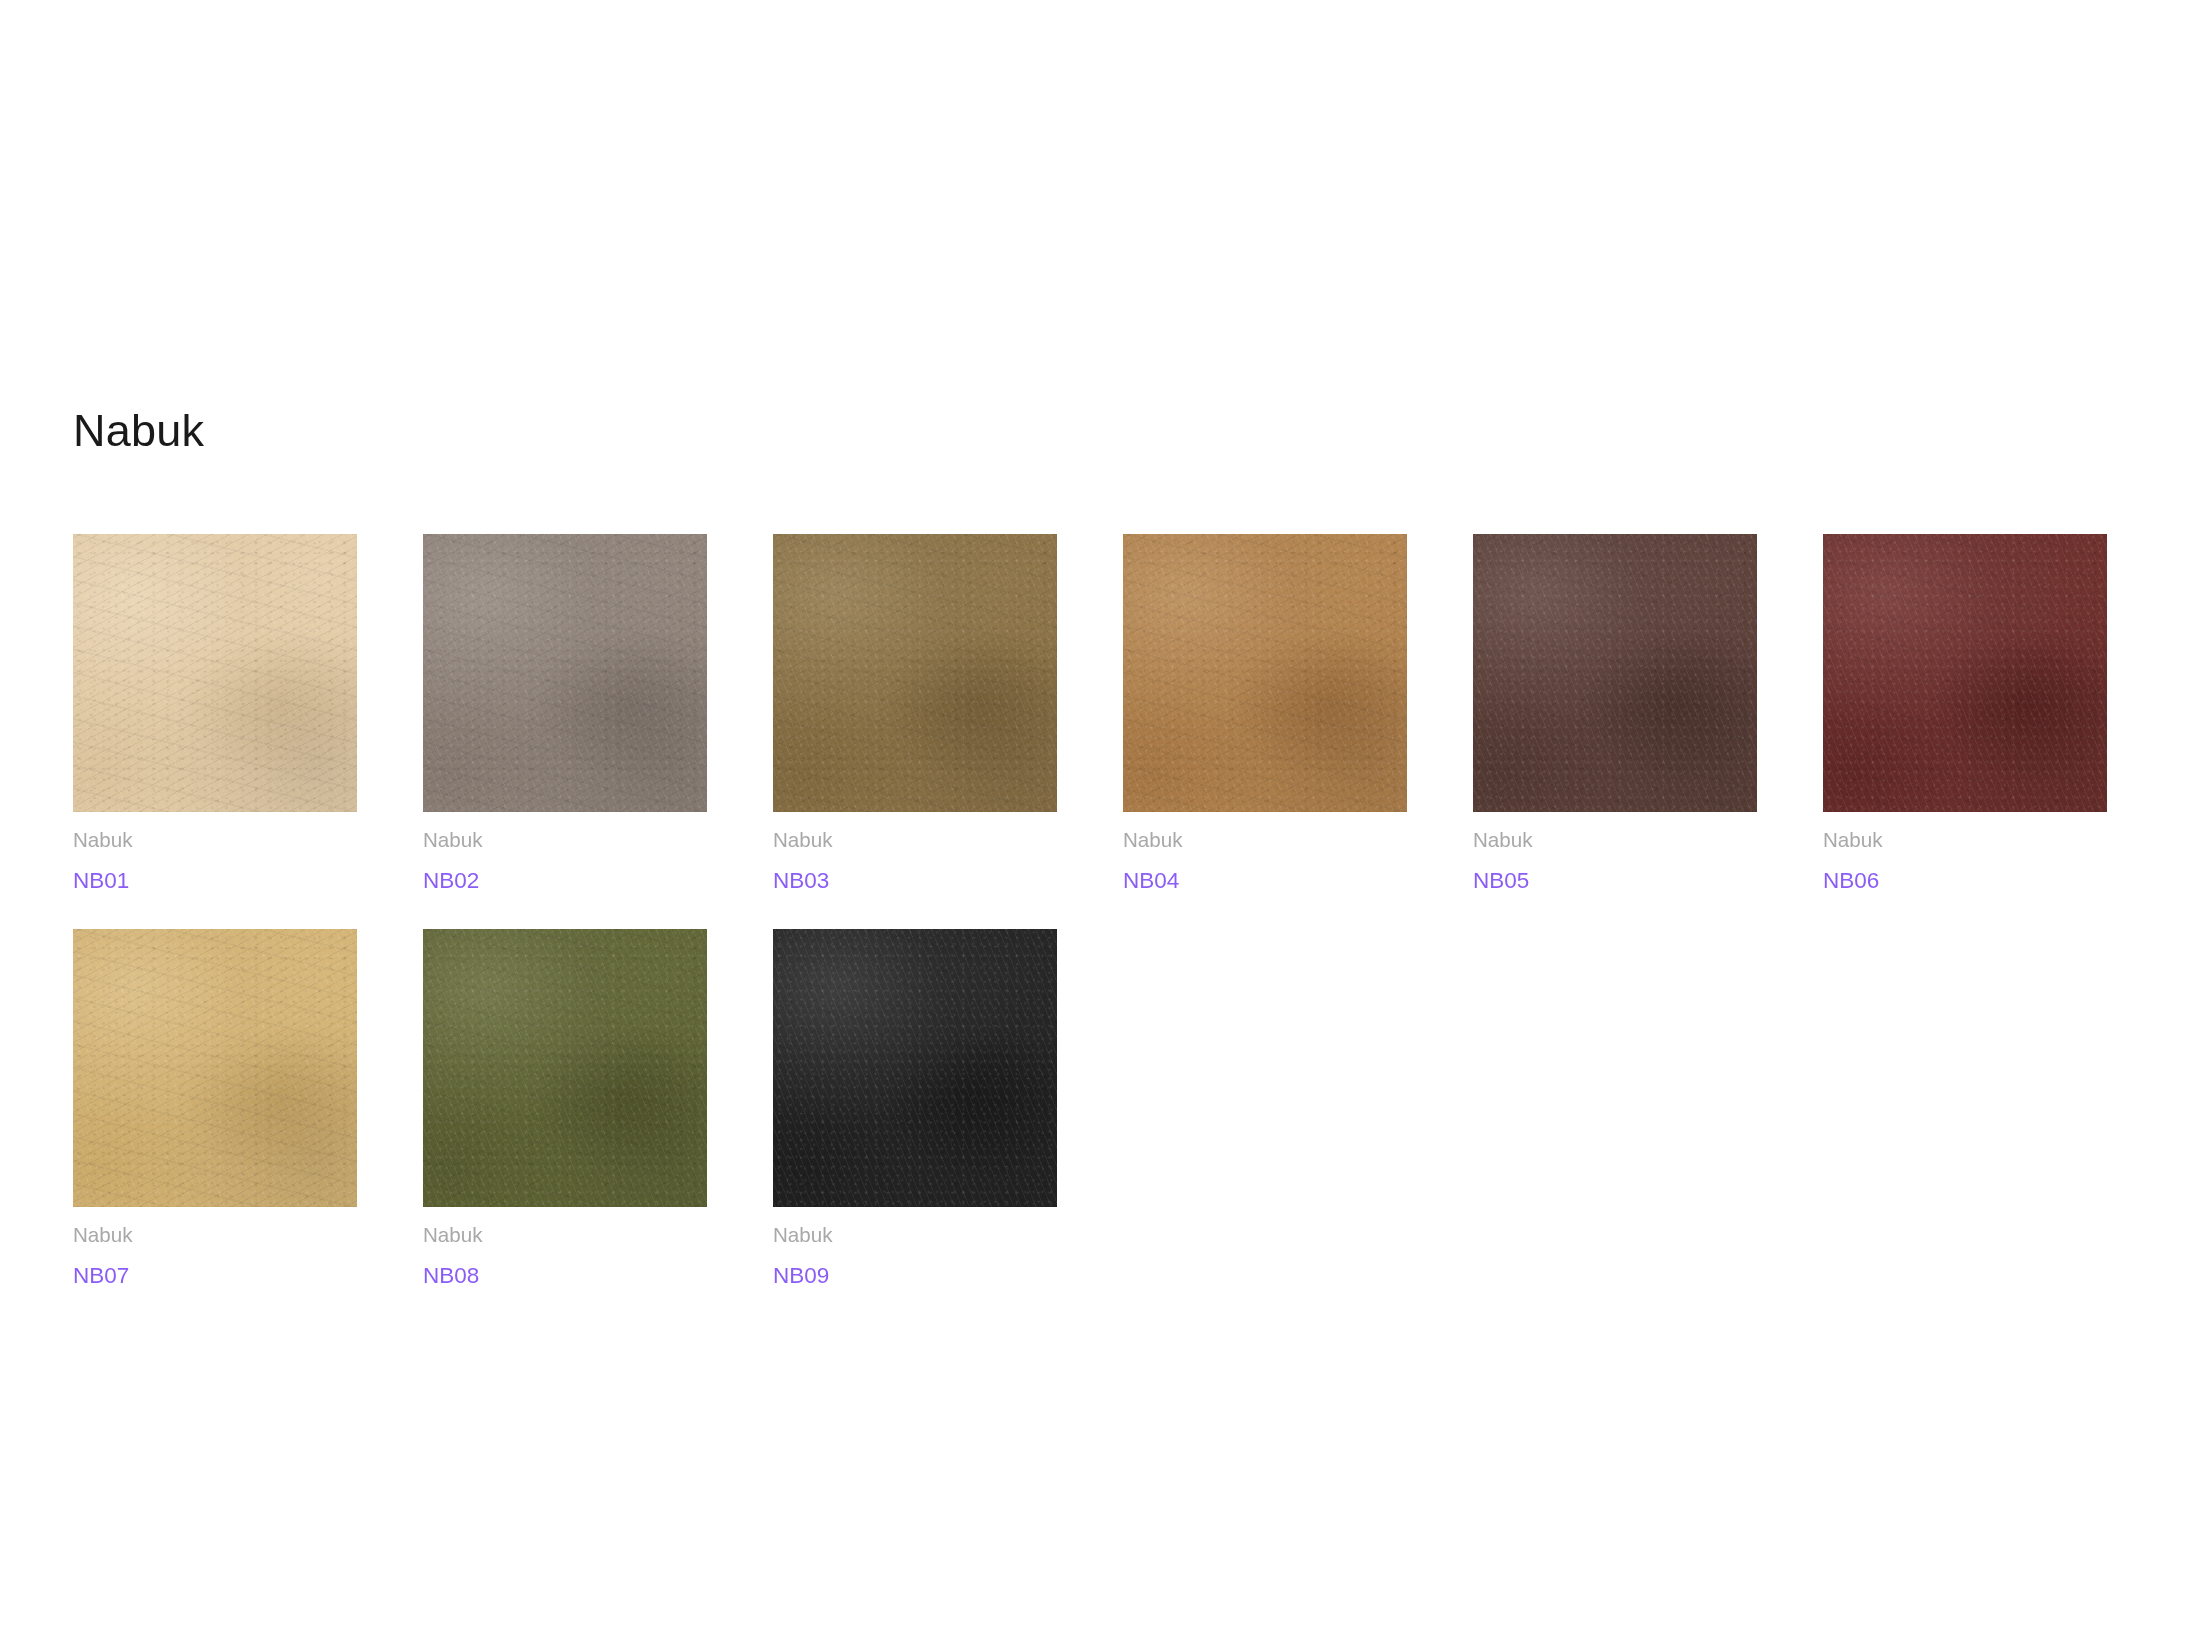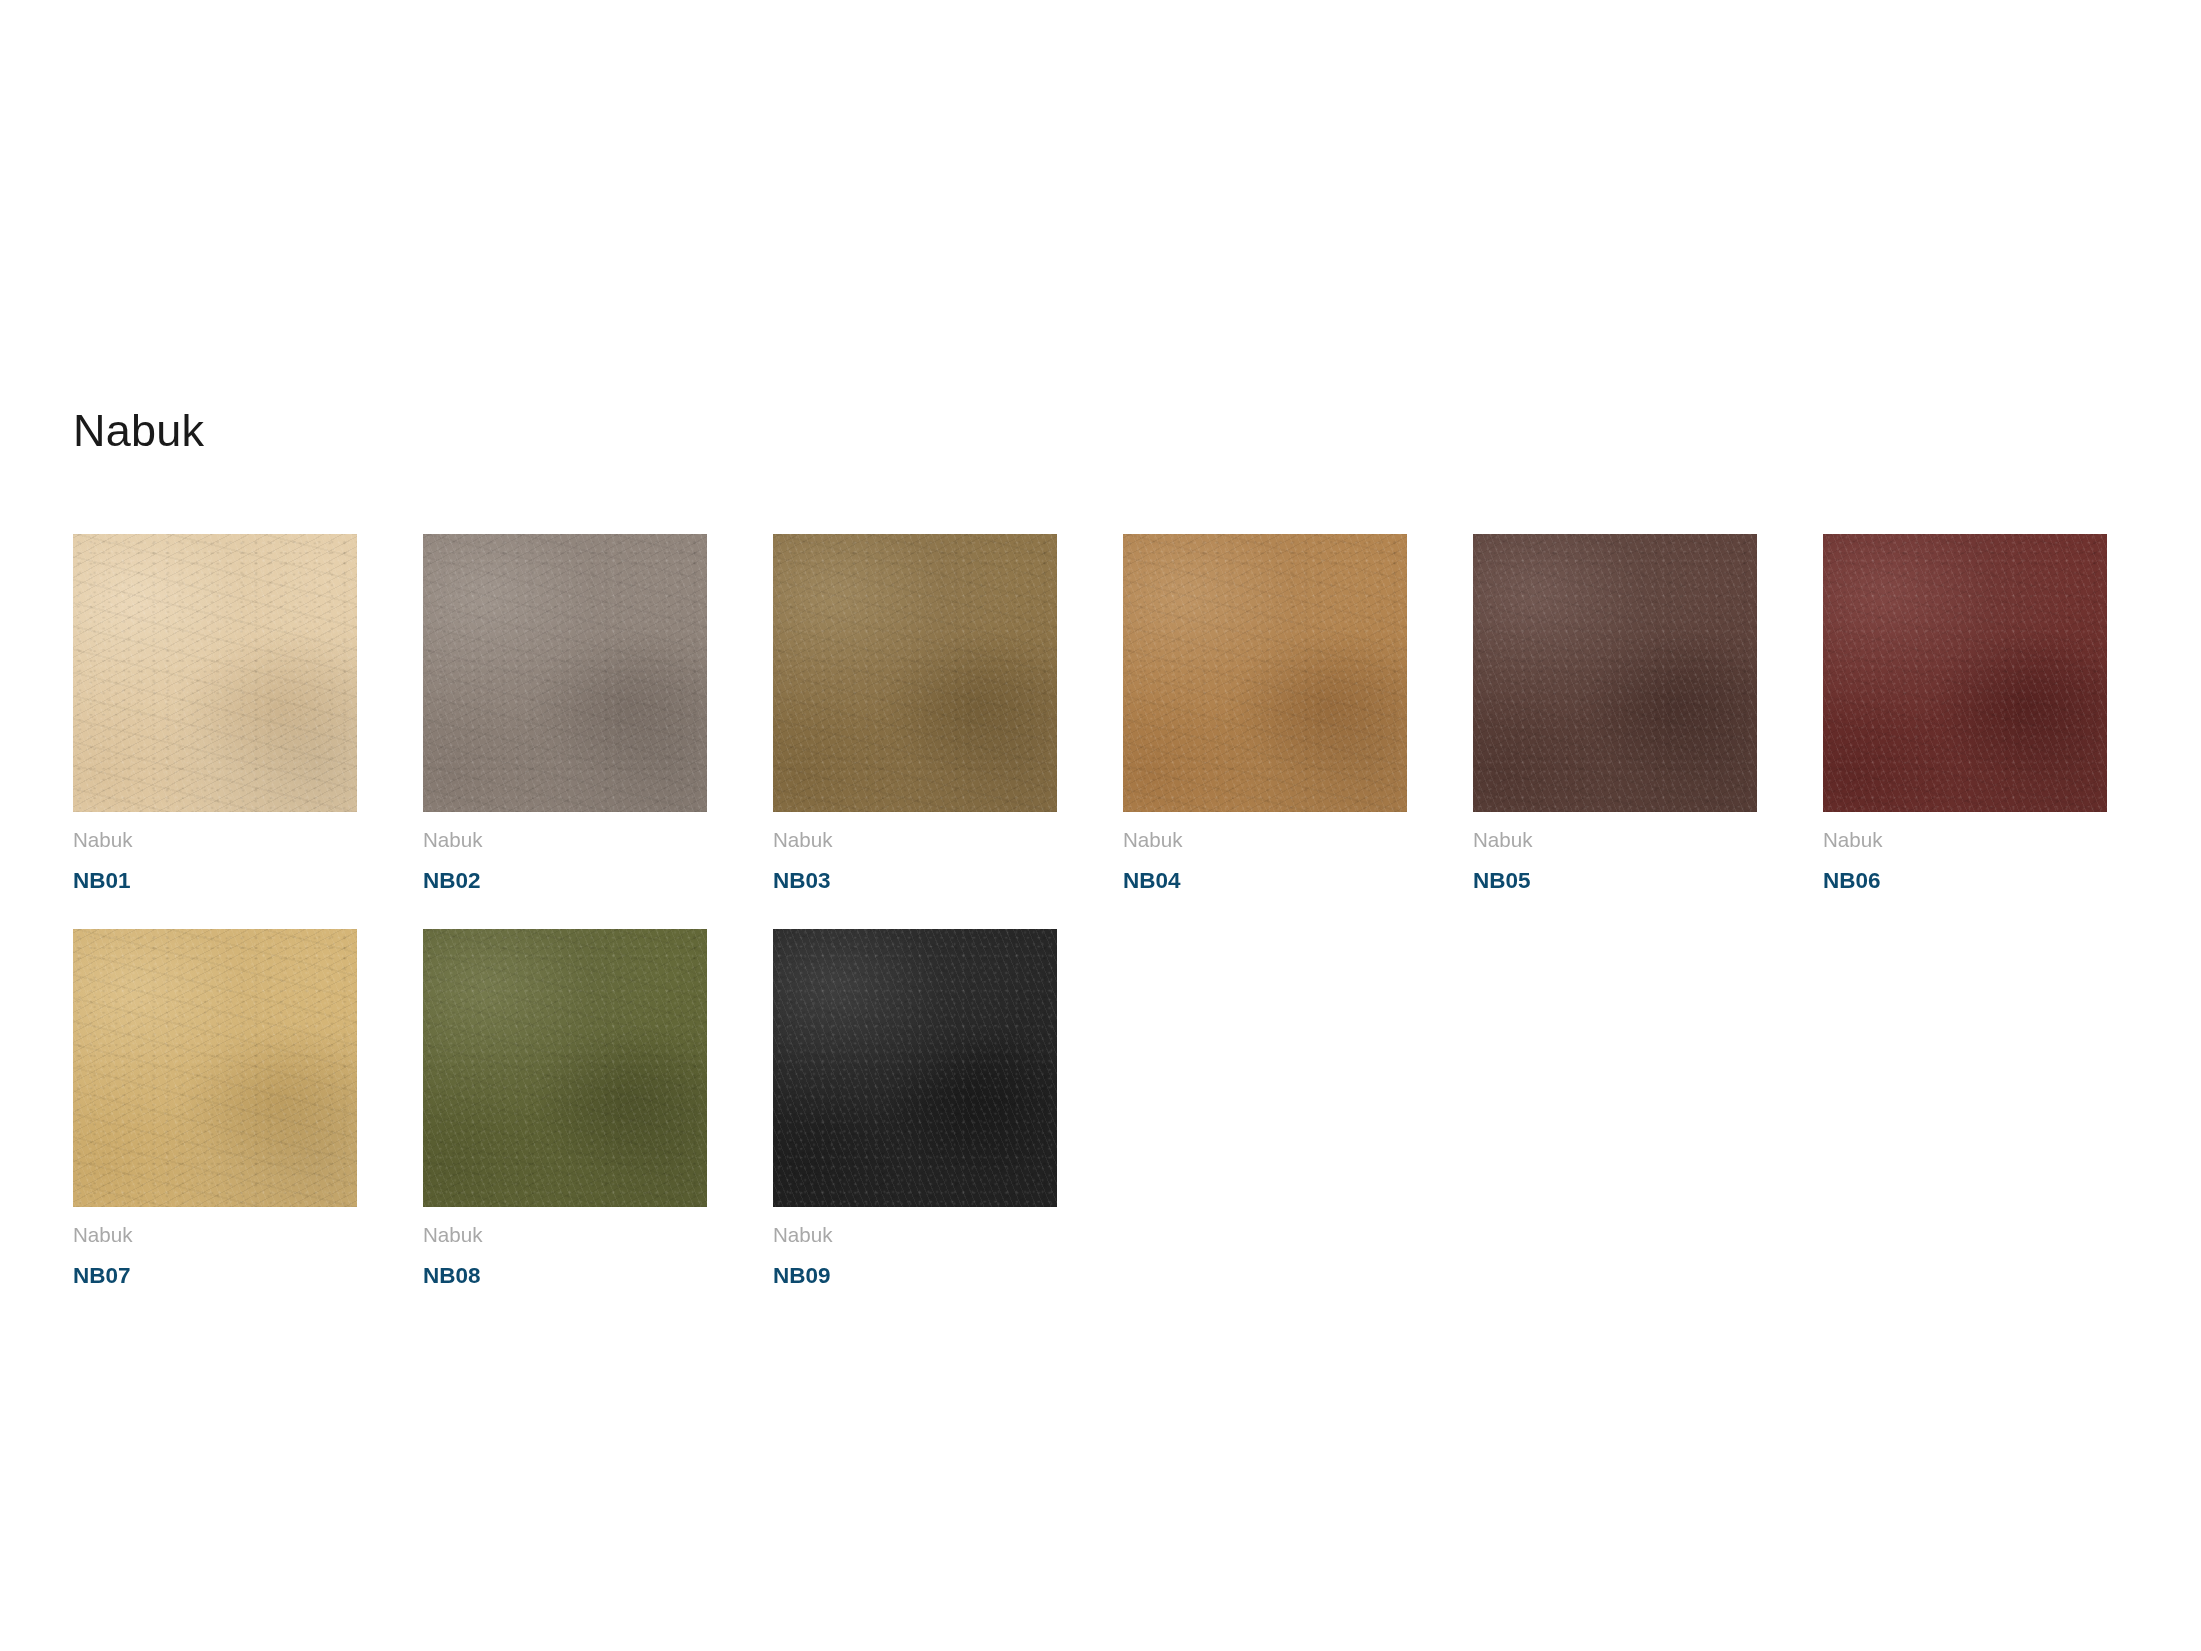--- a/index.html
+++ b/index.html
@@ -98,22 +98,22 @@
   .swatch-family {
     font-size: 20.6px;
     font-weight: 400;
     color: #a8a8a8;
     line-height: 1.35;
     white-space: nowrap;
   }
 
   .swatch-code {
     font-size: 22.5px;
-    font-weight: 700;
-    color: #0c4a6e;
+    font-weight: 400;
+    color: #8b5cf6;
     line-height: 1.45;
     padding-top: 11.8px;
     white-space: nowrap;
   }
 </style>
 </head>
 <body>
 
 <div class="page">
 

